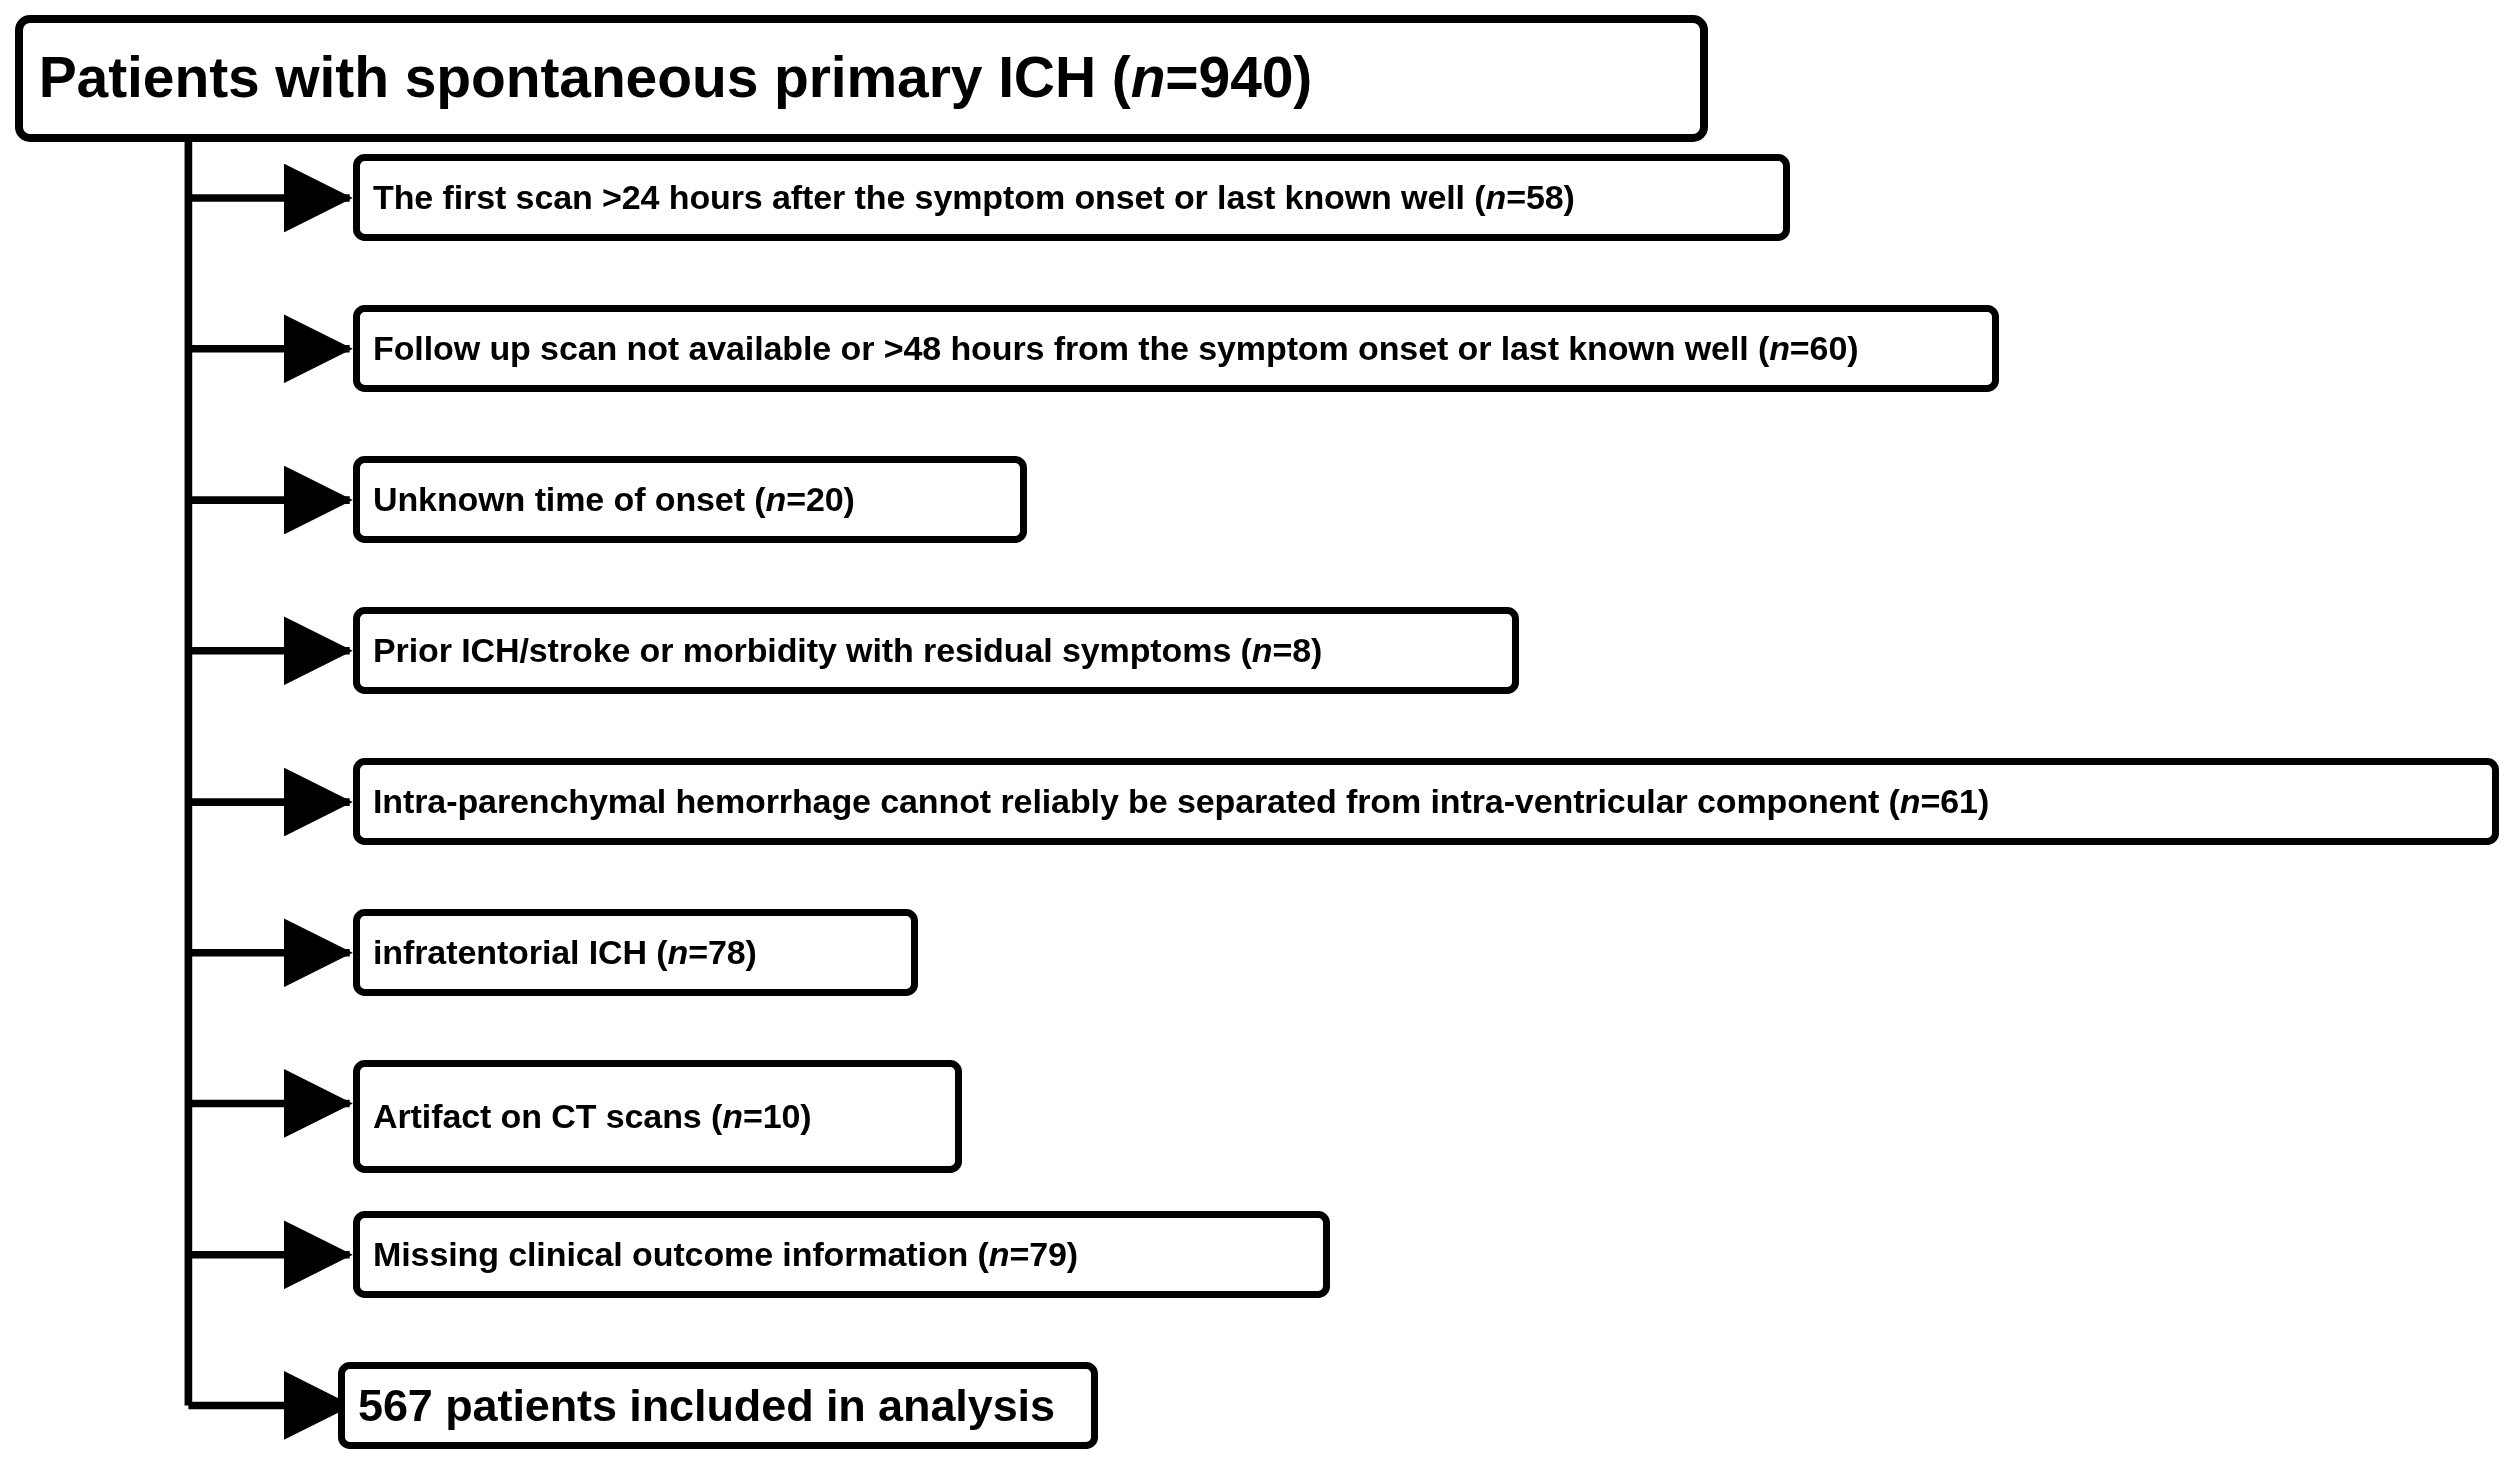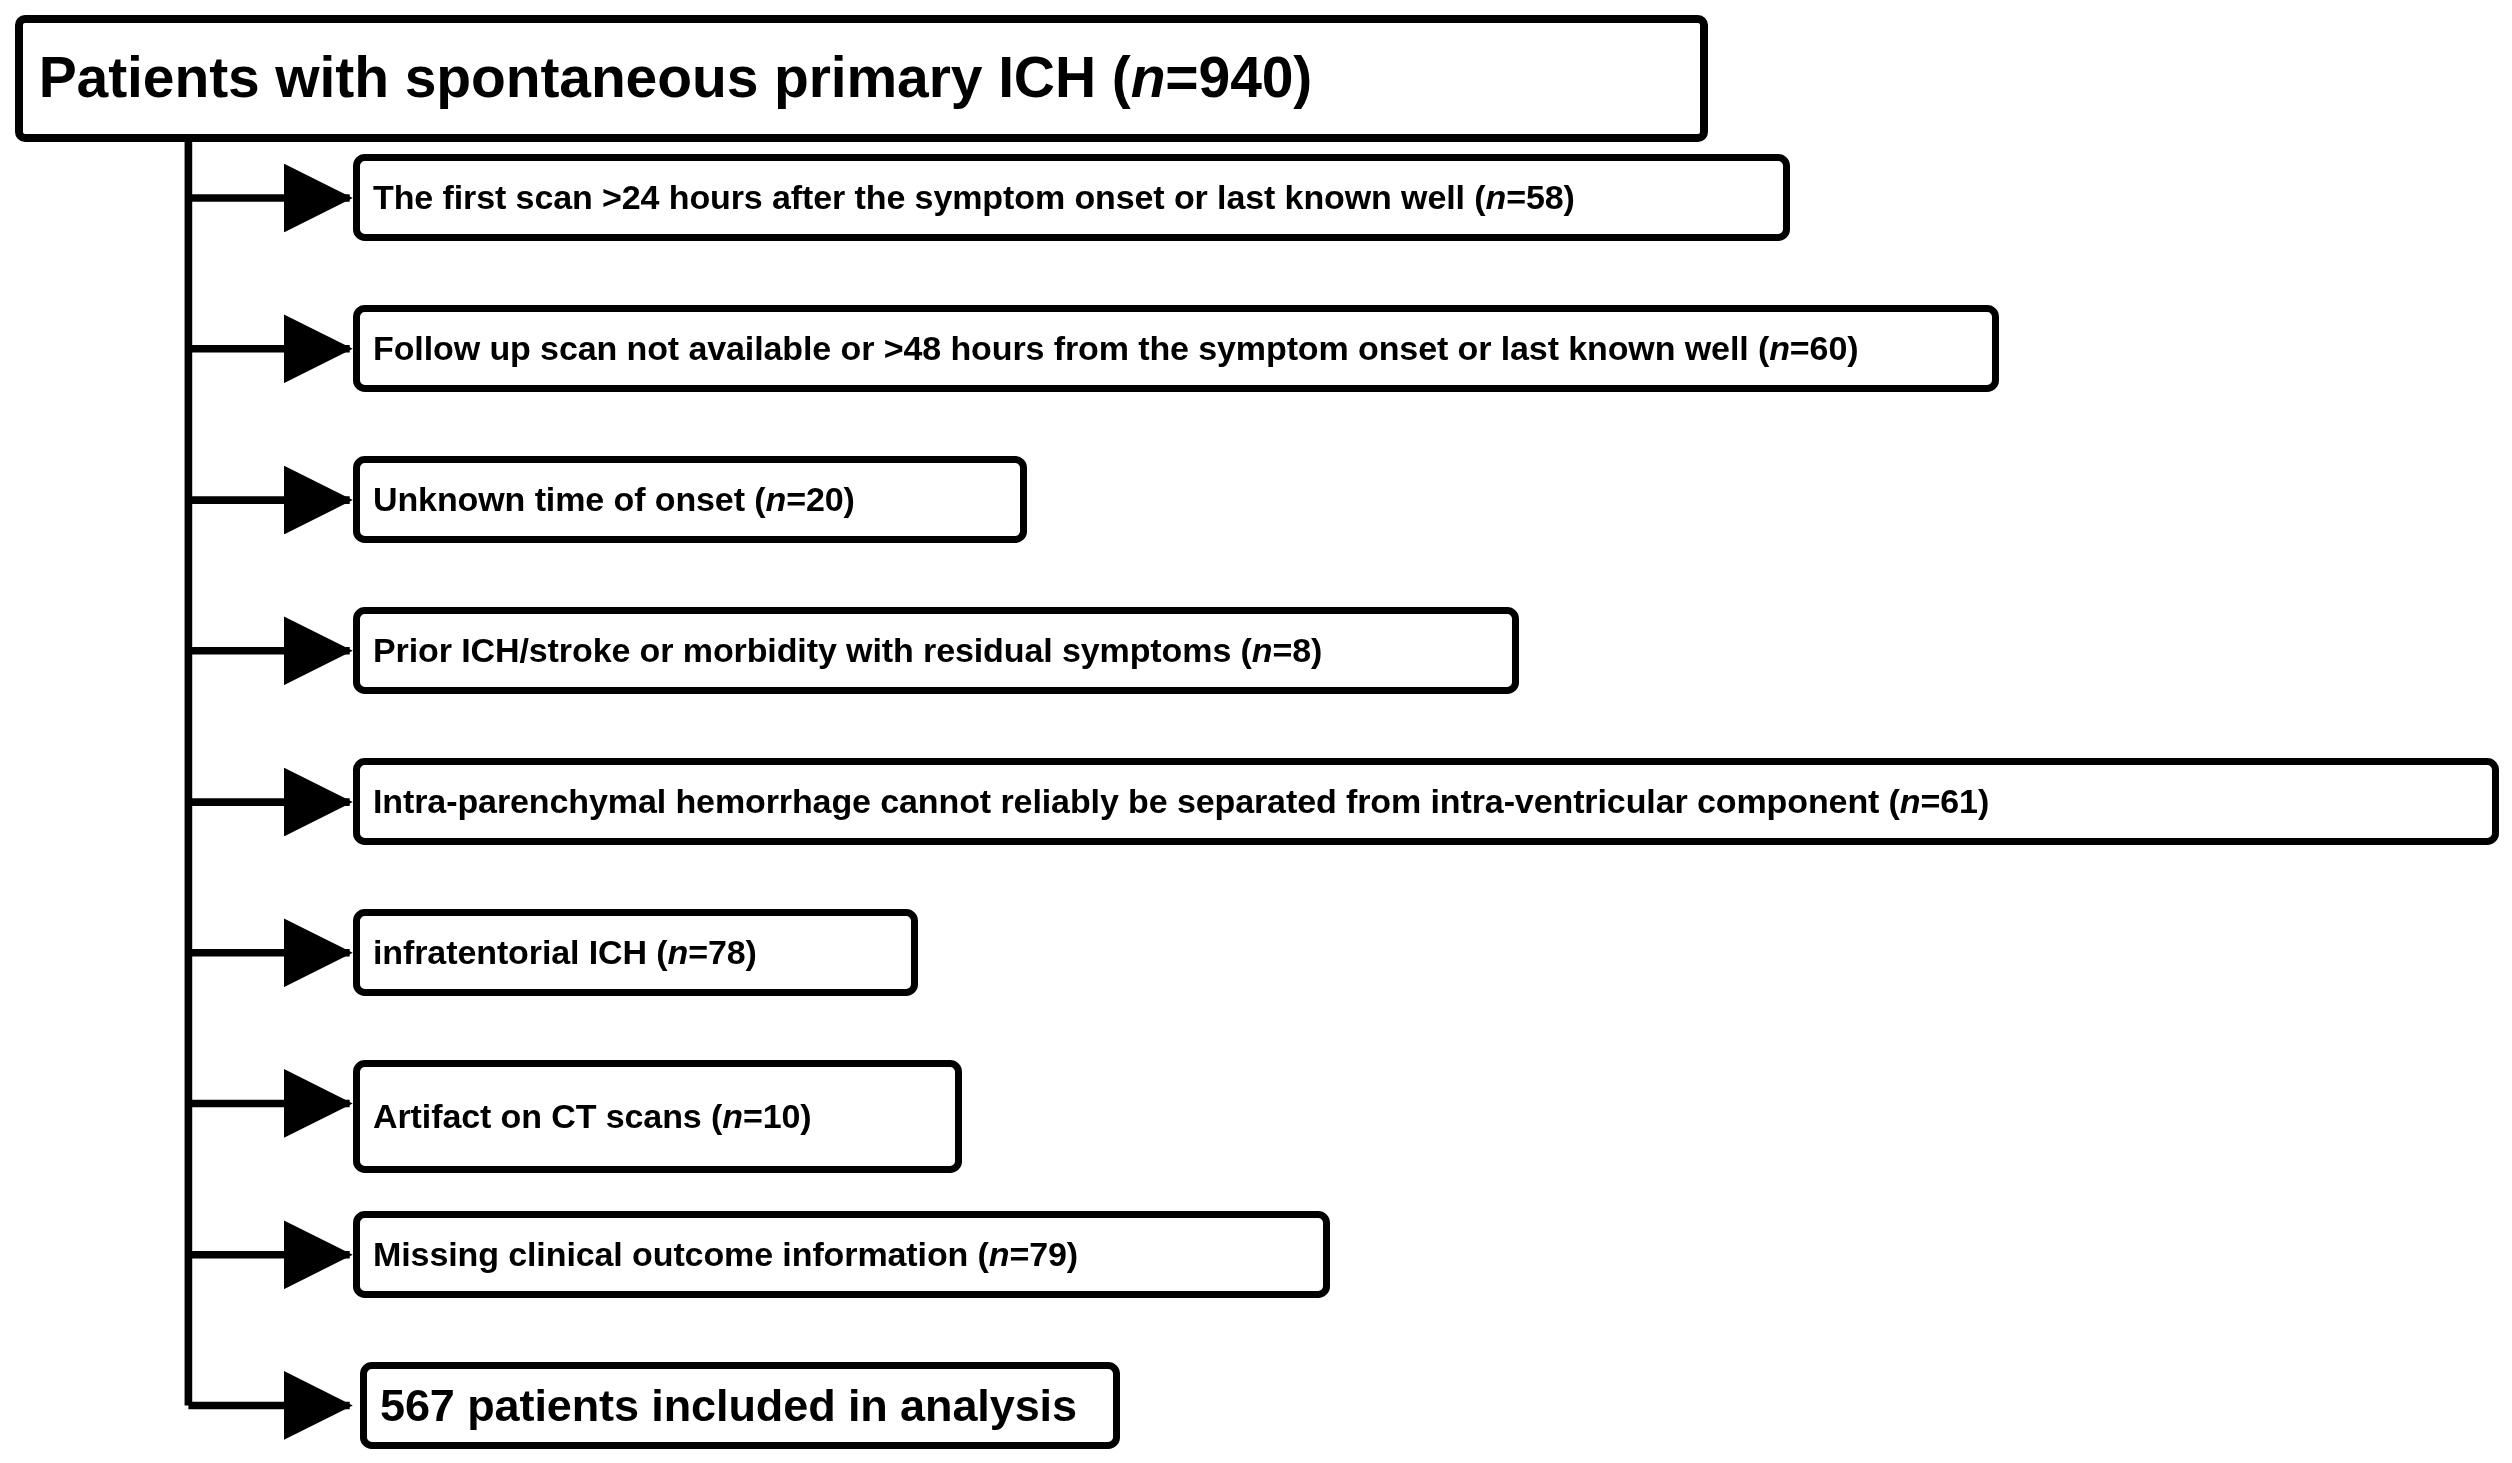--- a/index.html
+++ b/index.html
@@ -41,21 +41,21 @@
   }
   .node .label {
     font-weight: bold;
     color: #000000;
     line-height: 1.05;
     white-space: nowrap;
     letter-spacing: -0.1px;
   }
   .node.root {
     border-width: 8.8px;
-    border-radius: 10px;
+    border-radius: 15px;
     padding-left: 16px;
   }
   .node.root .label {
     font-size: 57px;
   }
   .node.exclusion .label {
     font-size: 34px;
   }
   .node.result .label {
     font-size: 45px;
@@ -113,19 +113,19 @@
       </div>
       <div class="node exclusion" style="left: 353px; top: 909px; width: 565px; height: 87px;">
         <div class="label"><span>infratentorial ICH (</span><span class="ital">n</span><span>=78)</span></div>
       </div>
       <div class="node exclusion" style="left: 353px; top: 1060px; width: 609px; height: 113px;">
         <div class="label"><span>Artifact on CT scans (</span><span class="ital">n</span><span>=10)</span></div>
       </div>
       <div class="node exclusion" style="left: 353px; top: 1211px; width: 977px; height: 87px;">
         <div class="label"><span>Missing clinical outcome information (</span><span class="ital">n</span><span>=79)</span></div>
       </div>
-      <div class="node result" style="left: 360px; top: 1362px; width: 760px; height: 87px;">
+      <div class="node result" style="left: 338px; top: 1362px; width: 760px; height: 87px;">
         <div class="label">567 patients included in analysis</div>
       </div>
     </div>
 
 </div>
 
 
 </body></html>

